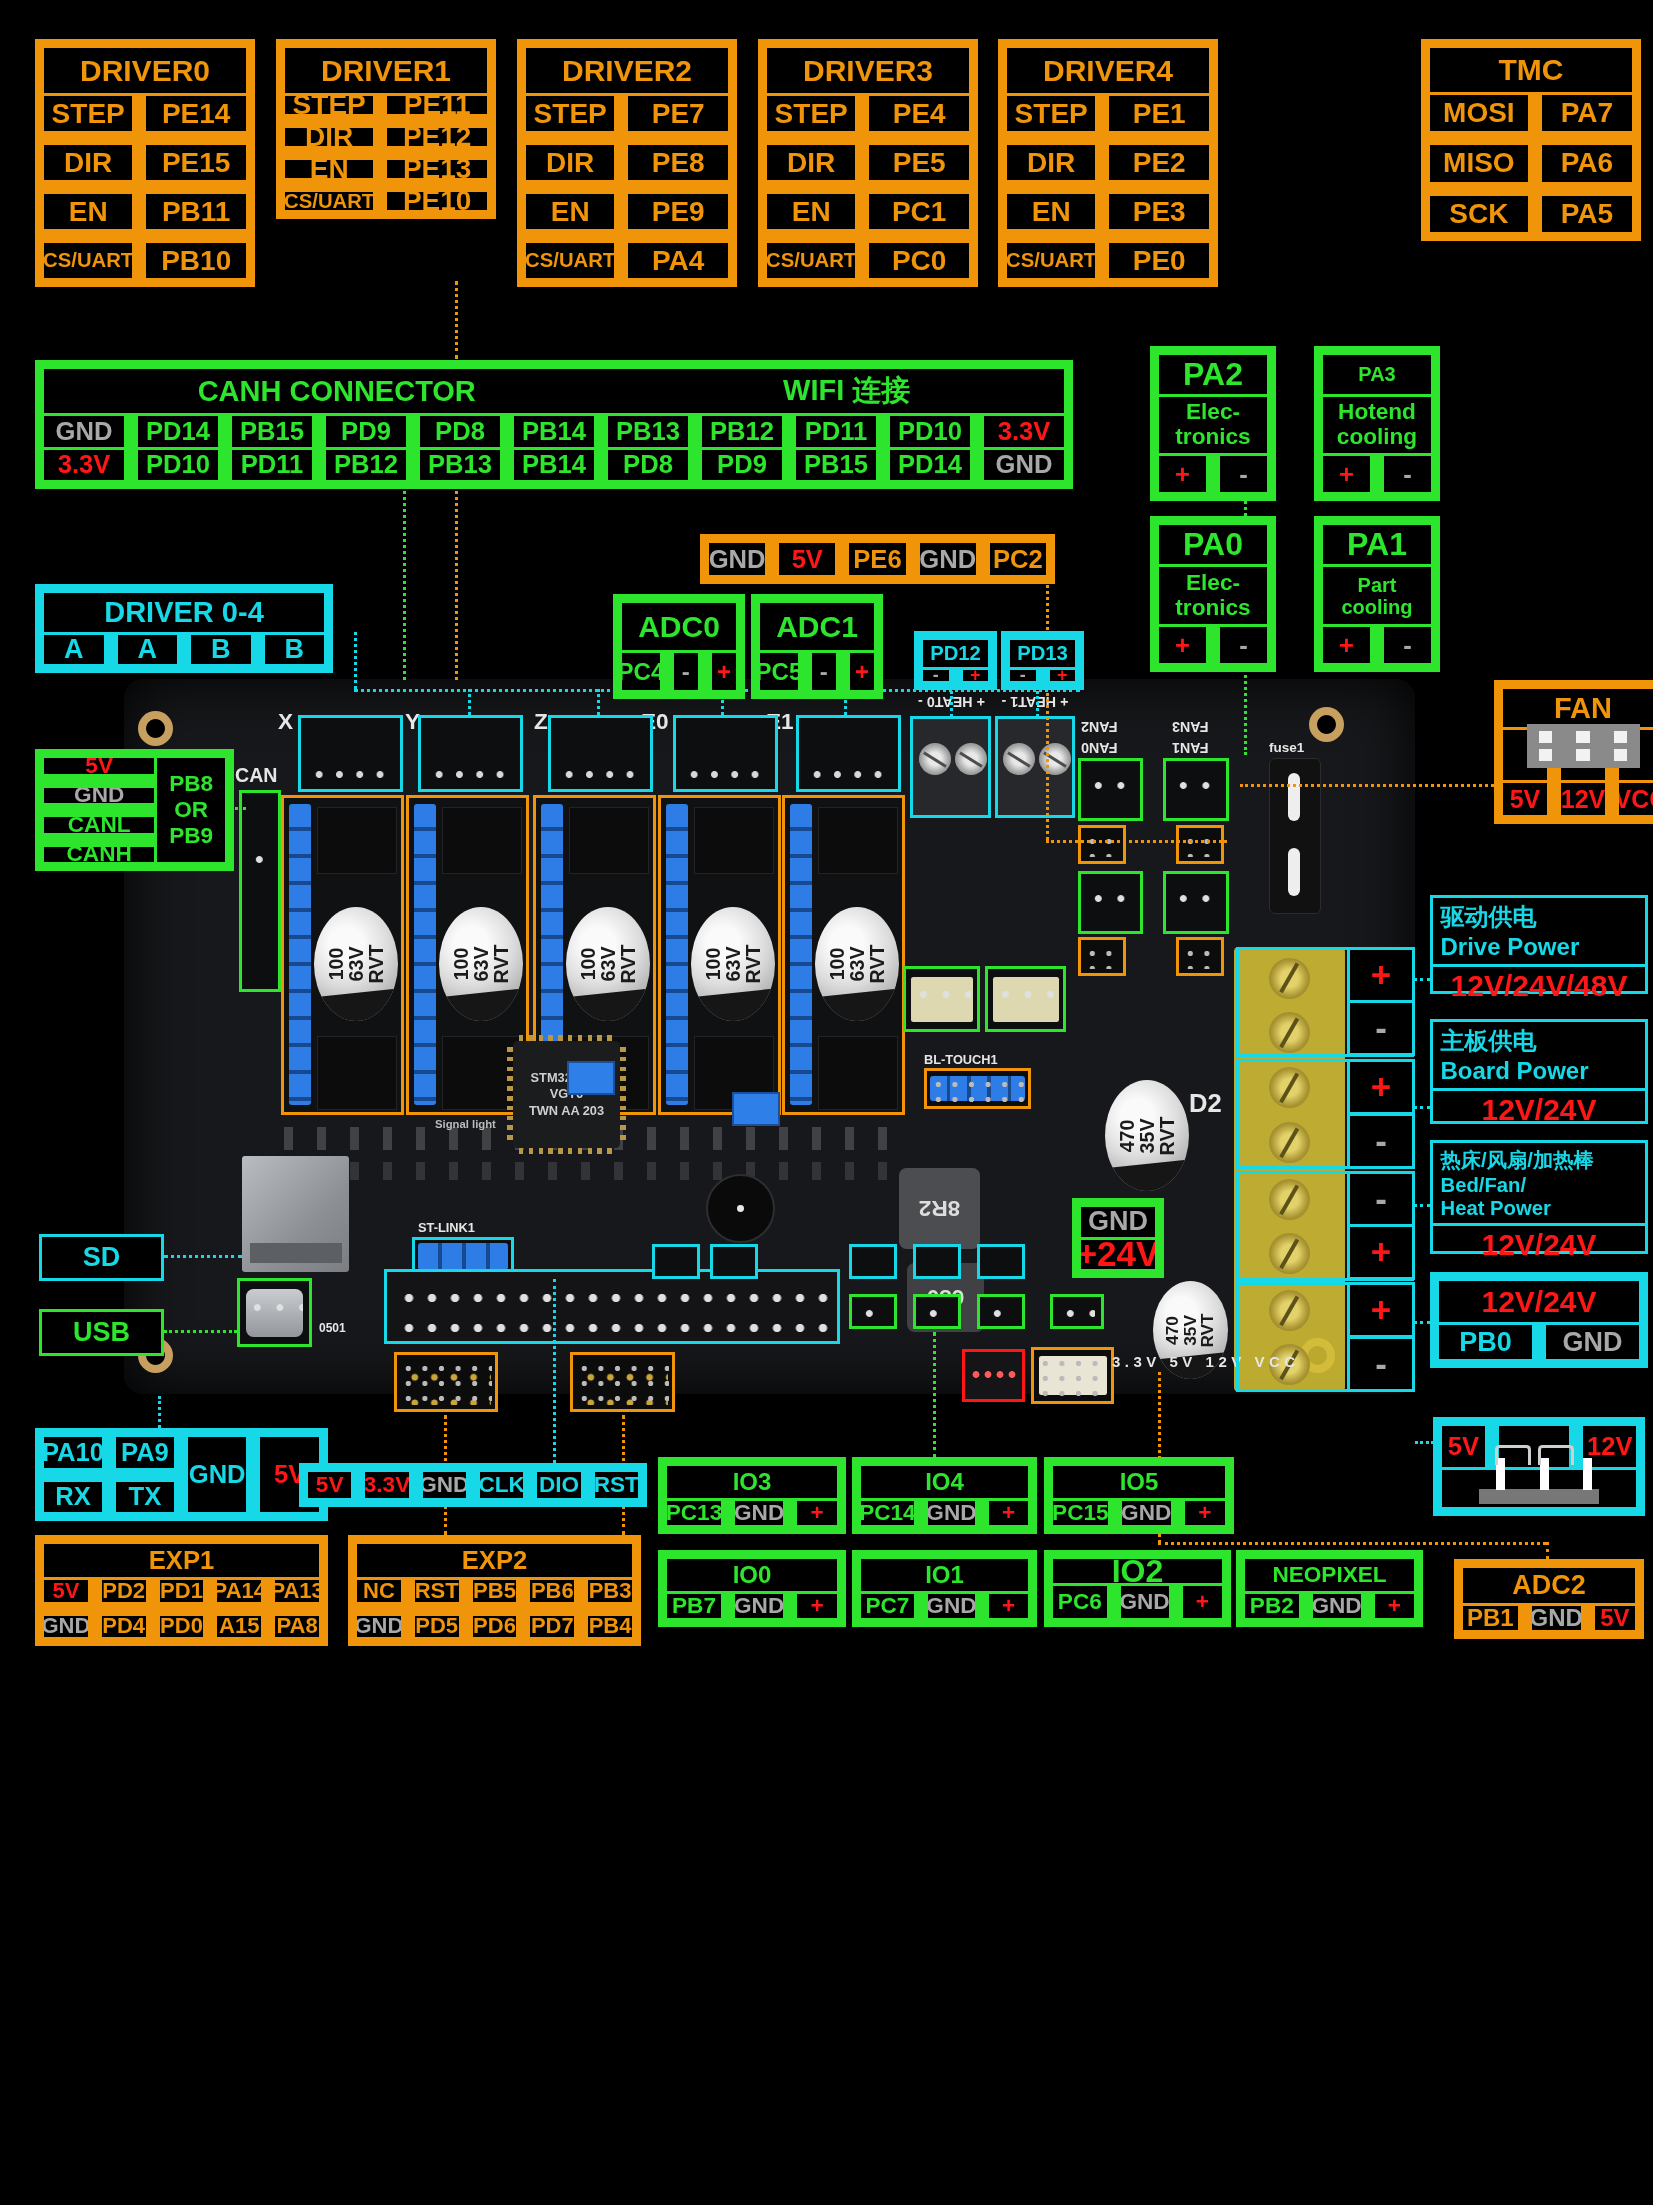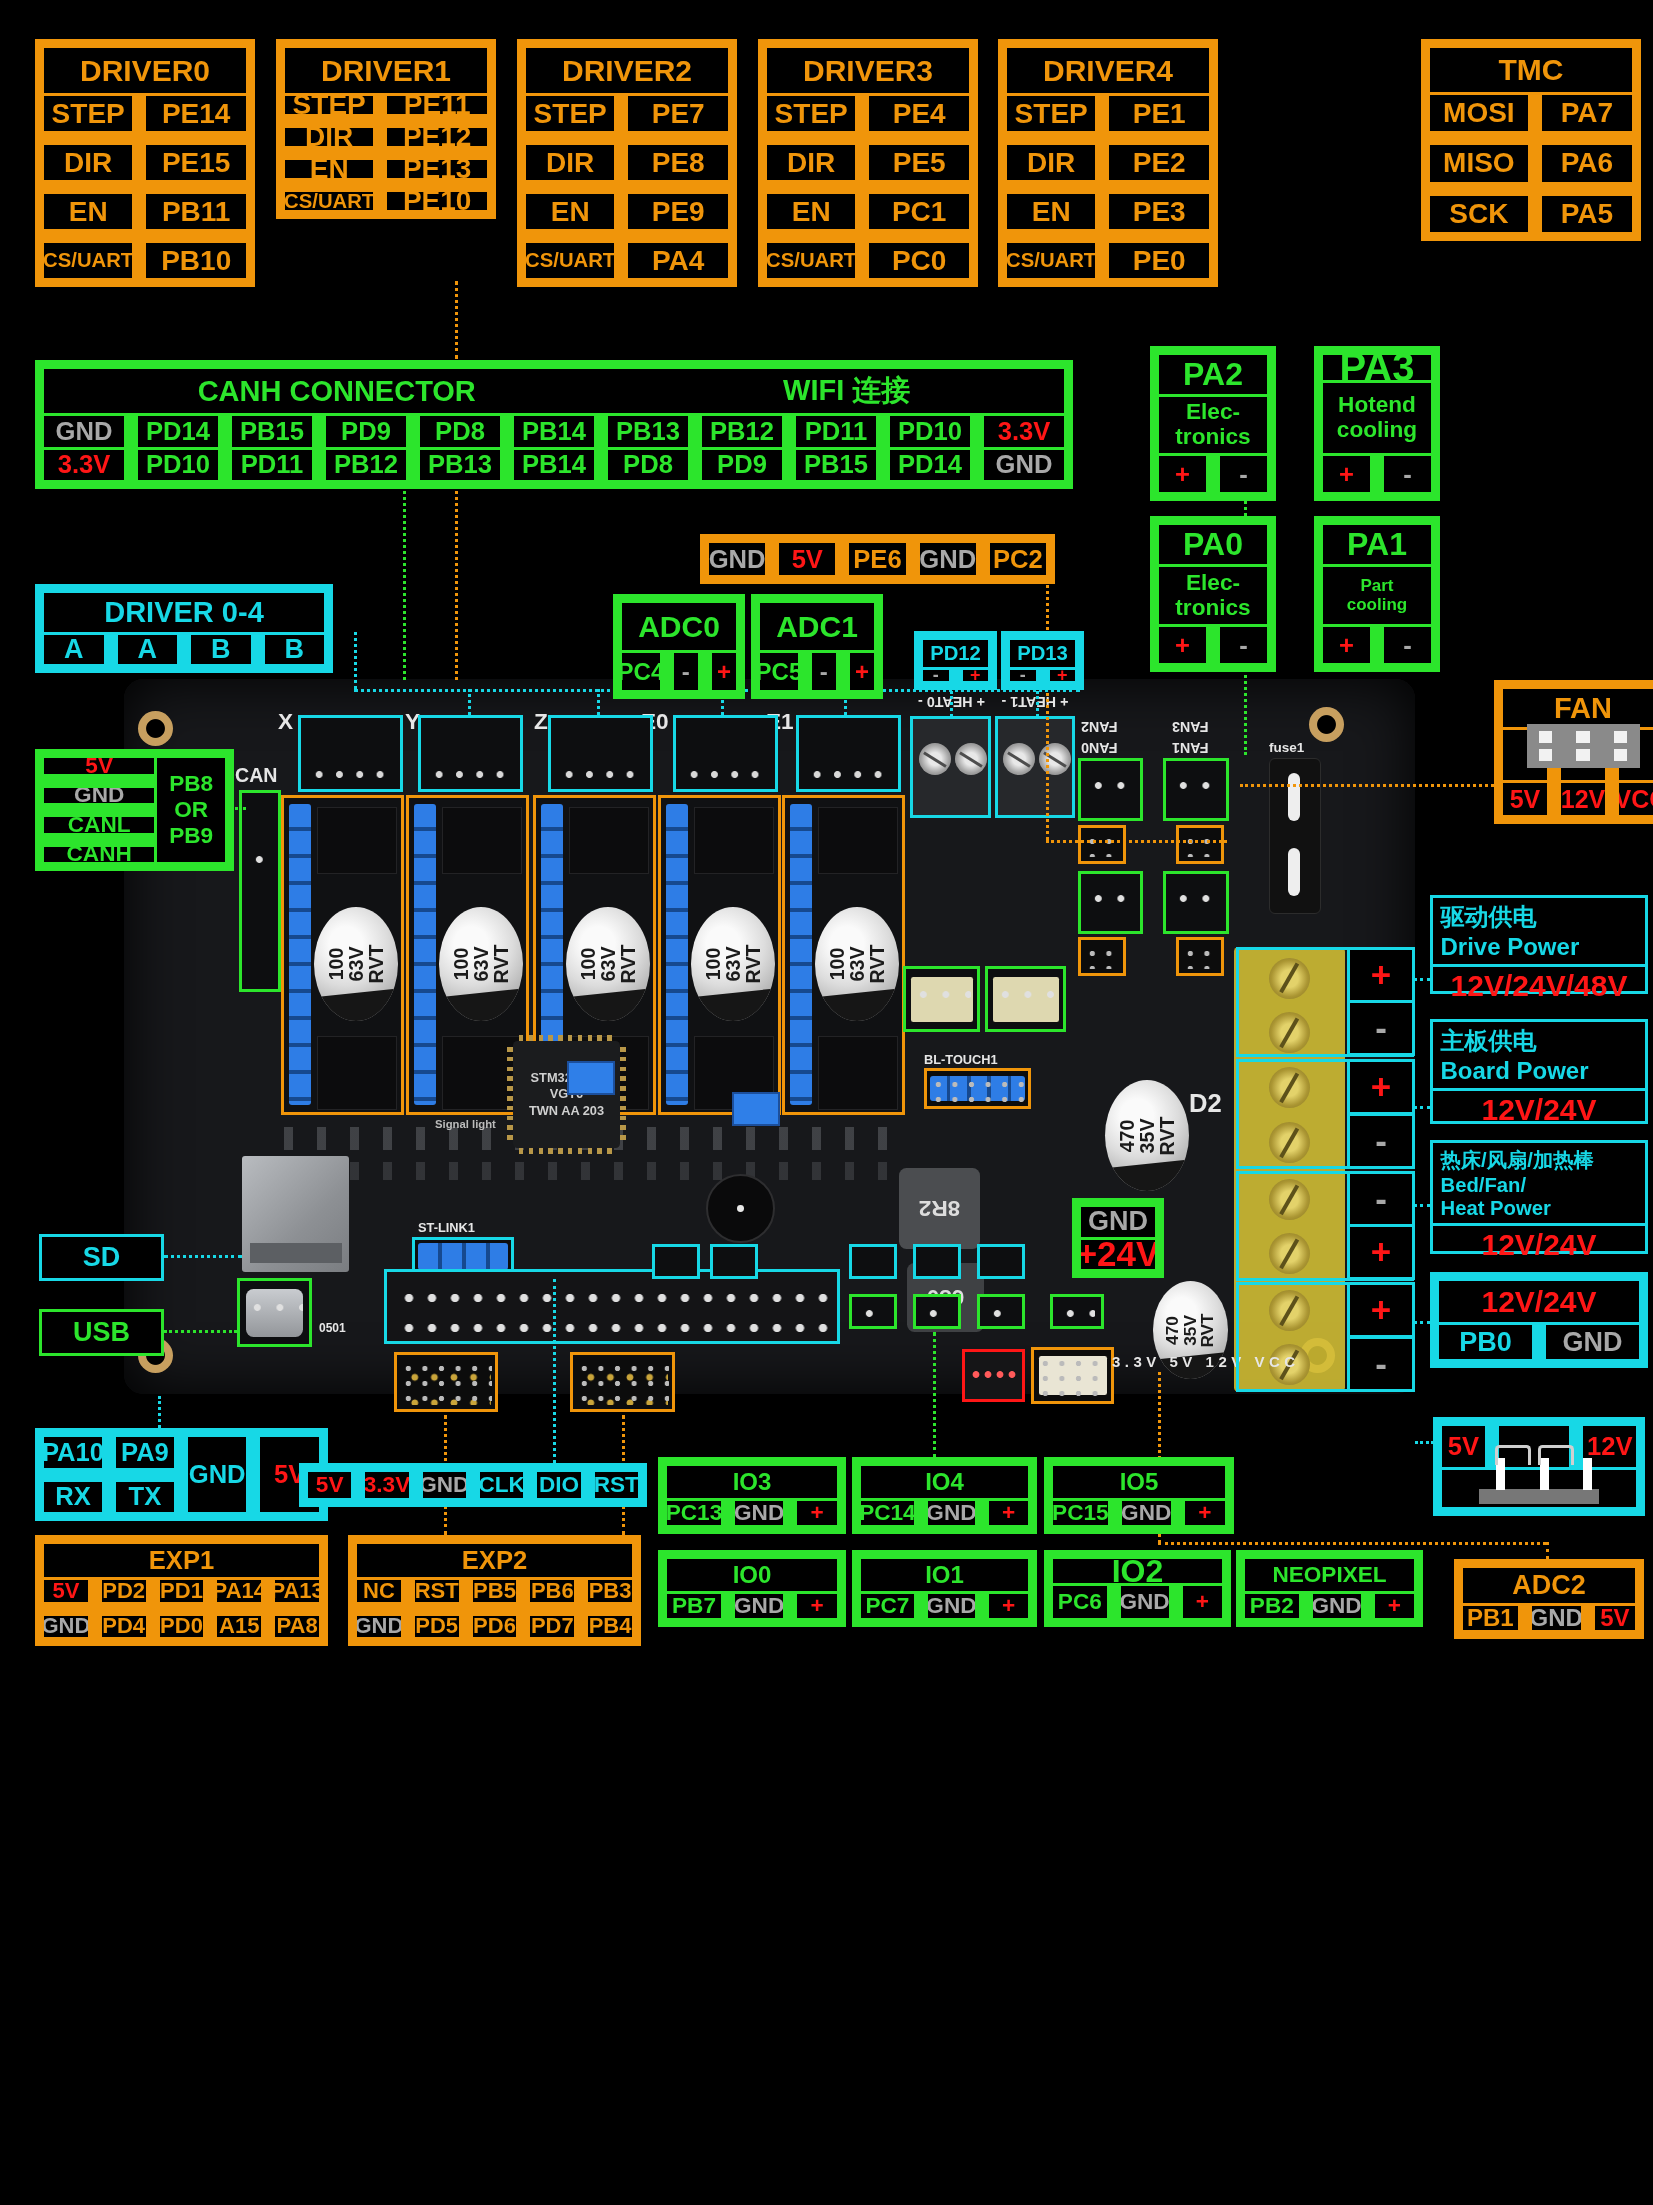--- a/index.html
+++ b/index.html
@@ -178,21 +178,21 @@
   <div class="cell" style="flex:1;flex-direction:column;font-size:22.6px;line-height:1.1">
     <span>Elec-</span>
       <span>tronics</span>
   </div>
   <div class="grid" style="grid-template-columns:1fr 1fr;height:36px;flex:none;font-size:25.6px">
     <div class="cell c-red">+</div>
     <div class="cell c-gray">-</div>
   </div>
 </div>
 <div class="ptable gr" style="left:1314px;top:346px;width:126px;height:155px">
-  <div class="ttl" style="height:25px;font-size:40px">PA3</div>
+  <div class="ttl" style="height:39px;font-size:20px">PA3</div>
   <div class="cell" style="flex:1;flex-direction:column;font-size:22.6px;line-height:1.1">
     <span>Hotend</span>
       <span>cooling</span>
   </div>
   <div class="grid" style="grid-template-columns:1fr 1fr;height:36px;flex:none;font-size:25.6px">
     <div class="cell c-red">+</div>
     <div class="cell c-gray">-</div>
   </div>
 </div>
 <div class="ptable gr" style="left:1150px;top:516px;width:126px;height:156px">
@@ -201,21 +201,21 @@
     <span>Elec-</span>
       <span>tronics</span>
   </div>
   <div class="grid" style="grid-template-columns:1fr 1fr;height:36px;flex:none;font-size:25.6px">
     <div class="cell c-red">+</div>
     <div class="cell c-gray">-</div>
   </div>
 </div>
 <div class="ptable gr" style="left:1314px;top:516px;width:126px;height:156px">
   <div class="ttl" style="height:39px;font-size:32px">PA1</div>
-  <div class="cell" style="flex:1;flex-direction:column;font-size:17px;line-height:1.1">
+  <div class="cell" style="flex:1;flex-direction:column;font-size:20px;line-height:1.1">
     <span>Part</span>
       <span>cooling</span>
   </div>
   <div class="grid" style="grid-template-columns:1fr 1fr;height:36px;flex:none;font-size:25.6px">
     <div class="cell c-red">+</div>
     <div class="cell c-gray">-</div>
   </div>
 </div>
 
 <div class="ptable or" style="left:700px;top:534px;width:355px;height:50px">

